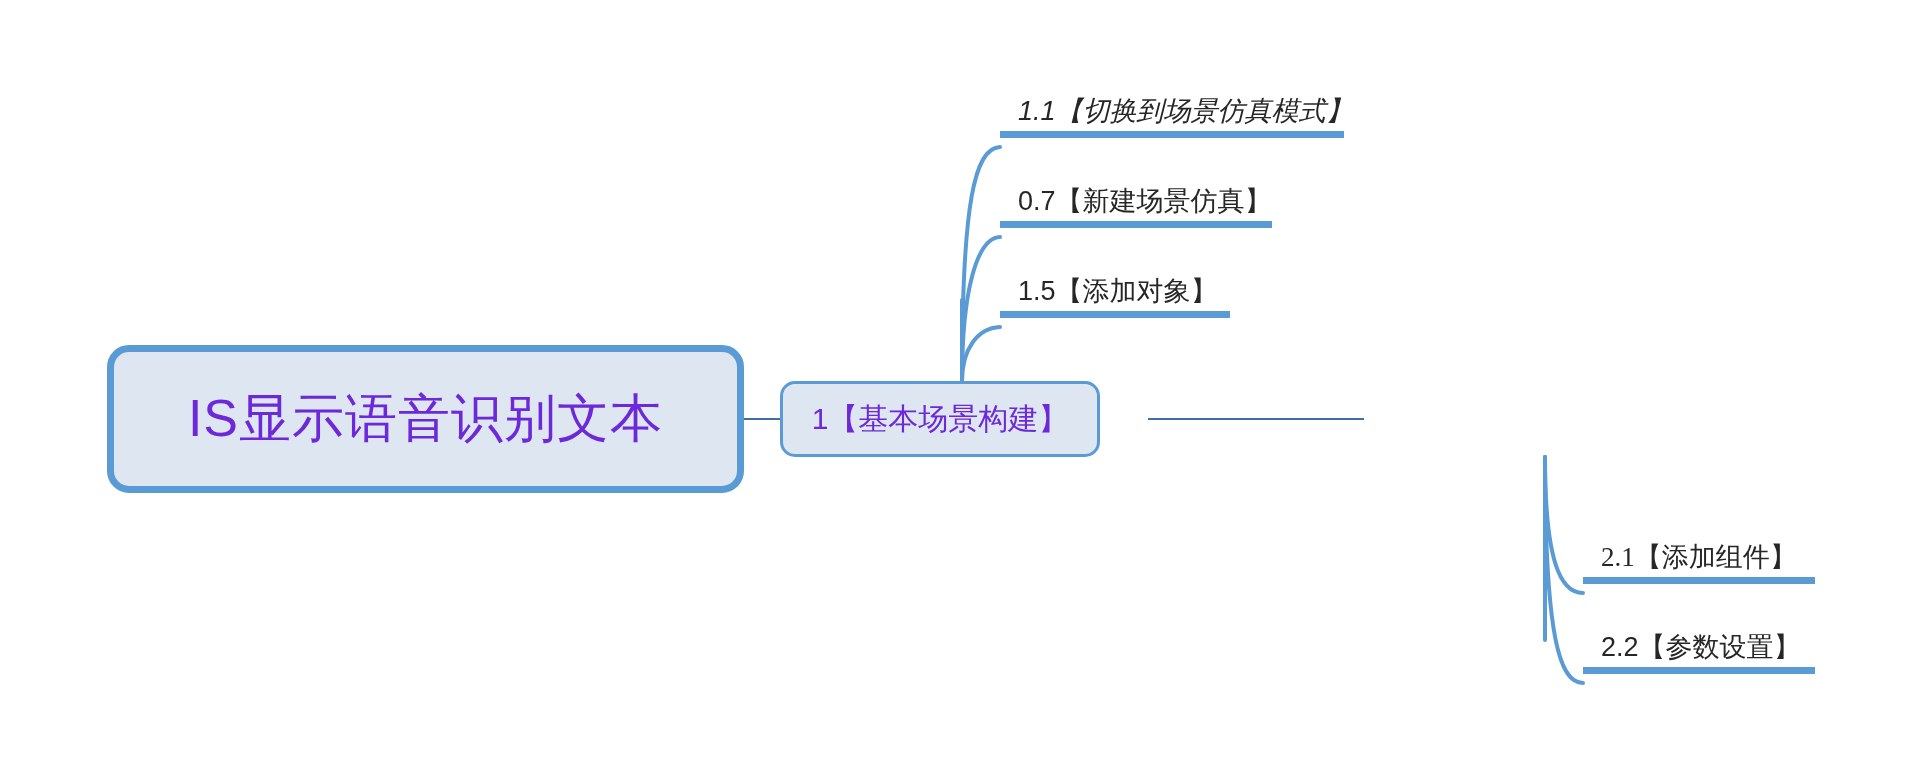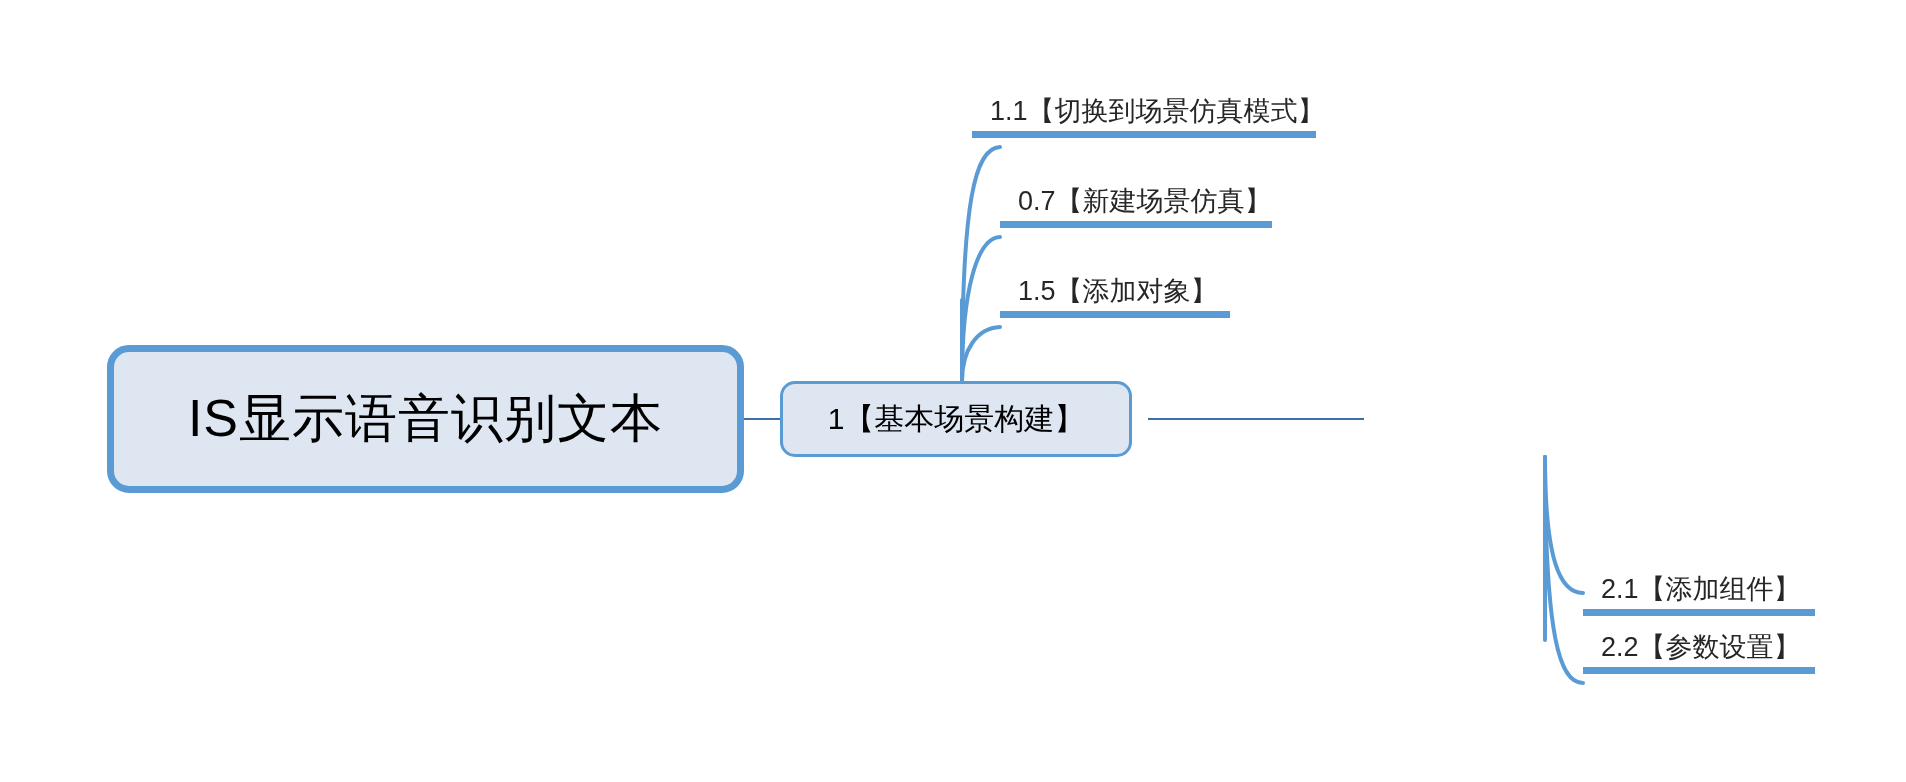--- a/index.html
+++ b/index.html
@@ -26,42 +26,42 @@
   
   .node {
     position: absolute;
     box-sizing: border-box;
     display: flex;
     align-items: center;
     justify-content: center;
     background: #DEE6F2;
     border: 3px solid #5B9BD5;
     border-radius: 14px;
-    color: #000000;
+    color: #6d28d9;
     white-space: nowrap;
   }
   .node-root {
     left: 107px;
     top: 345px;
     width: 637px;
     height: 148px;
     border-width: 7px;
     border-radius: 22px;
     font-size: 52px;
     letter-spacing: 1px;
   }
   .node-main {
     height: 76px;
     font-size: 30px;
     border-radius: 15px;
   }
   .node-b1 {
     left: 780px;
     top: 381px;
-    width: 352px;
+    width: 320px;
   }
   .node-b2 {
     left: 1364px;
     top: 381px;
     width: 368px;
   }
 
   
   .leaf {
     position: absolute;
@@ -74,28 +74,28 @@
     line-height: 1.15;
     padding-left: 18px;
   }
   .leaf-bar {
     display: block;
     height: 7px;
     background: #5B9BD5;
     margin-top: 4px;
   }
 
-  .leaf-1-1 { left: 972px; top: 96px;  }
+  .leaf-1-1 { left: 1000px; top: 96px; font-style: italic;  }
   .leaf-1-1 .leaf-bar { width: 344px; }
   .leaf-1-2 { left: 1000px; top: 186px; }
   .leaf-1-2 .leaf-bar { width: 272px; }
   .leaf-1-3 { left: 1000px; top: 276px; }
   .leaf-1-3 .leaf-bar { width: 230px; }
 
-  .leaf-2-1 { left: 1583px; top: 574px; }
+  .leaf-2-1 { left: 1583px; top: 542px; font-family: Liberation Serif, serif; }
   .leaf-2-1 .leaf-bar { width: 232px; }
   .leaf-2-2 { left: 1583px; top: 632px; }
   .leaf-2-2 .leaf-bar { width: 232px; }
 </style>
 </head>
 <body>
 
 <div id="canvas">
 
   <svg id="wires" width="1906" height="782" viewBox="0 0 1906 782" fill="none">

